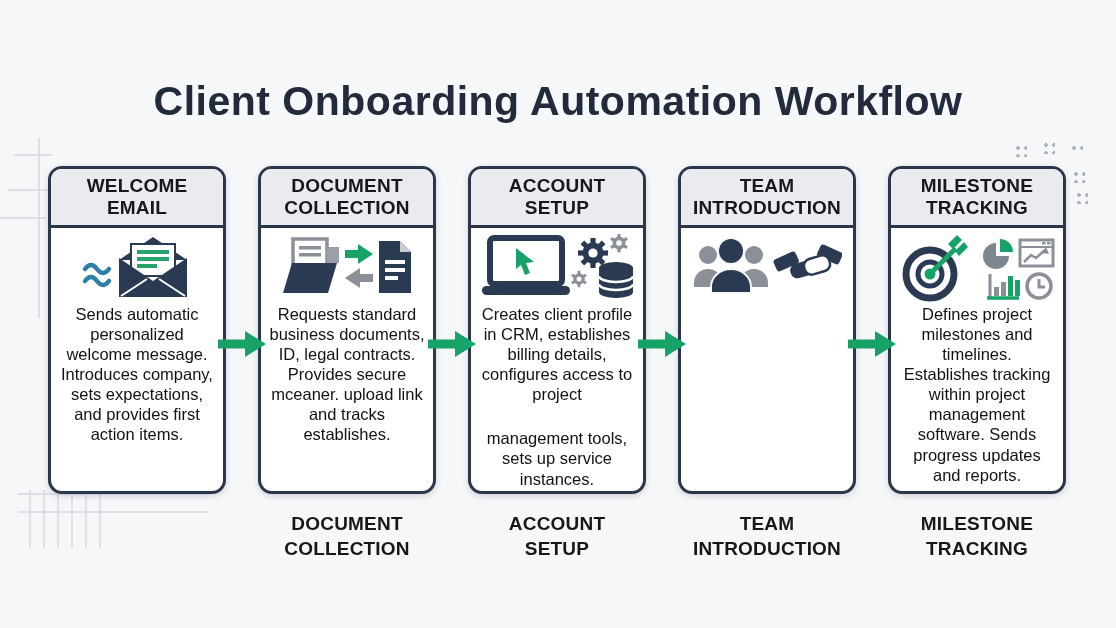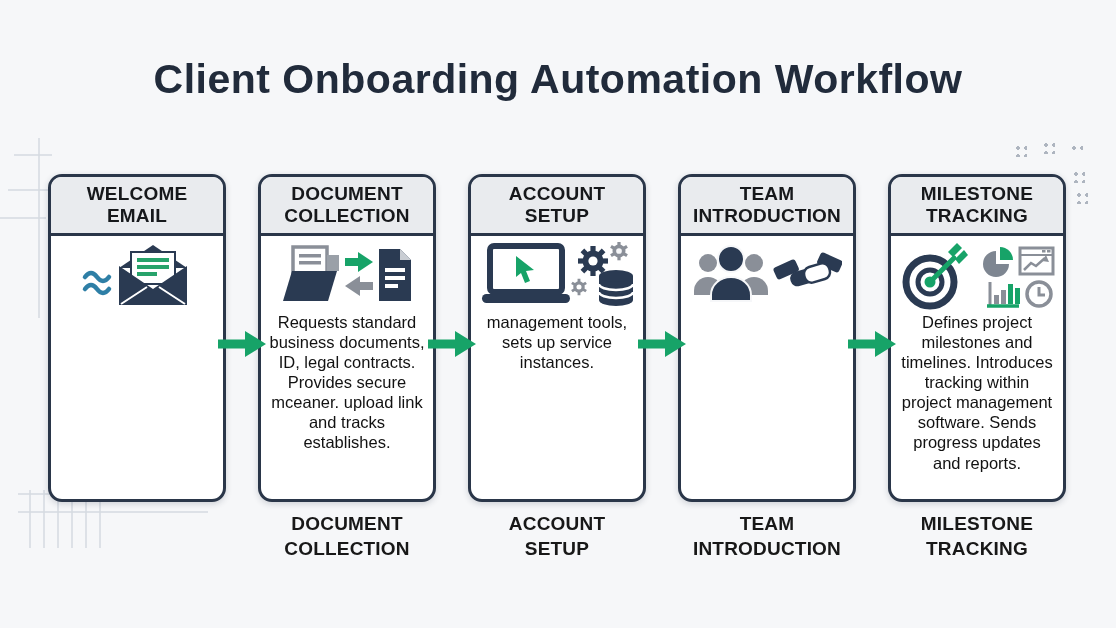--- a/index.html
+++ b/index.html
@@ -4,51 +4,51 @@
 <style>
   html,body{margin:0;padding:0;}
   body{
     width:1116px;height:628px;position:relative;overflow:hidden;
     background:#F6F7F9;
     font-family:"Liberation Sans","DejaVu Sans",sans-serif;
     color:#1B1B1B;
   }
   .page{position:absolute;inset:0;}
   .title{
-    position:absolute;top:56px;left:0;width:100%;
+    position:absolute;top:78px;left:0;width:100%;
     text-align:center;font-size:41px;font-weight:800;letter-spacing:.5px;
     color:#212B3B;margin:0;
   }
   
   .deco{position:absolute;z-index:1;}
   .dots{
     position:absolute;z-index:1;
     background-image:radial-gradient(circle,#AEB5C0 1.6px,transparent 1.9px);
     background-size:8px 8px;background-position:2px 2px;
   }
   
   .cards{position:absolute;left:0;top:0;z-index:2;width:100%;height:100%;}
   .card{
-    position:absolute;top:174px;width:178px;height:328px;box-sizing:border-box;
+    position:absolute;top:166px;width:178px;height:328px;box-sizing:border-box;
     background:#FFFFFF;border:3px solid #2A3649;border-radius:14px;
     box-shadow:0 2px 6px rgba(30,40,60,.18);
   }
   .card-header{
     box-sizing:border-box;min-height:58px;display:flex;align-items:center;justify-content:center;
     background:#E9EBEE;border-bottom:3px solid #2A3649;border-radius:10px 10px 0 0;
     padding:6px 4px;
   }
   .card-header span{
     display:block;max-width:152px;text-align:center;
     font-size:19px;font-weight:700;line-height:1.15;color:#16181B;letter-spacing:.2px;
   }
   .icon-row{height:70px;display:flex;align-items:center;justify-content:center;margin-top:4px;}
   .card-text{padding:2px 8px 8px;text-align:center;font-size:16.5px;line-height:1.22;color:#121212;}
   .card-text p{margin:0;}
-  .card-text p + p{margin-top:6px;}
+  .card-text p + p{margin-top:24px;}
   .card-text p:empty{display:none;}
   
   .arrow{position:absolute;top:329px;width:48px;height:30px;z-index:3;}
   
   .footer-label{
     position:absolute;top:512px;width:178px;z-index:2;
     display:flex;justify-content:center;
   }
   .footer-label span{
     display:block;max-width:150px;text-align:center;
@@ -104,20 +104,24 @@
           <path d="M4 34 q6 -8 12 0 t12 0" fill="none" stroke="#2E7FA6" stroke-width="4.5" stroke-linecap="round"></path>
           <path d="M4 46 q6 -8 12 0 t12 0" fill="none" stroke="#2E7FA6" stroke-width="4.5" stroke-linecap="round"></path>
           <polygon points="72,2 38,25 106,25" fill="#2A3A52"></polygon>
           <rect x="50" y="9" width="44" height="32" fill="#FFFFFF" stroke="#2A3A52" stroke-width="2"></rect>
           <rect x="56" y="15" width="32" height="4" fill="#27A36B"></rect>
           <rect x="56" y="22" width="32" height="4" fill="#27A36B"></rect>
           <rect x="56" y="29" width="20" height="4" fill="#27A36B"></rect>
           <path d="M38 23 L72 46 L106 23 L106 62 L38 62 Z" fill="#2A3A52"></path>
           <path d="M40 61 L66 44 M104 61 L78 44" stroke="#FFFFFF" stroke-width="2"></path>
         </svg>
+      </div>
+      <div class="card-text">
+        <p>Sends automatic personalized welcome message. Introduces company, sets expectations, and provides first action items.</p>
+
       </div>
     </div>
 
     <div class="card card-2">
       <div class="card-header">
         <span>DOCUMENT COLLECTION</span>
       </div>
       <div class="icon-row">
         <svg width="140" height="64" viewBox="0 0 140 64">
           <rect x="16" y="4" width="34" height="26" fill="#FFFFFF" stroke="#8A8F98" stroke-width="3.5"></rect>
@@ -195,20 +199,21 @@
           </g>
           <g>
             <path d="M119 34 v24 a17 6 0 0 0 34 0 v-24" fill="#2A3A52"></path>
             <ellipse cx="136" cy="34" rx="17" ry="6" fill="#2A3A52"></ellipse>
             <path d="M119 42 a17 6 0 0 0 34 0" stroke="#FFFFFF" stroke-width="2.5" fill="none"></path>
             <path d="M119 50 a17 6 0 0 0 34 0" stroke="#FFFFFF" stroke-width="2.5" fill="none"></path>
           </g>
         </svg>
       </div>
       <div class="card-text">
+        <p>Creates client profile in CRM, establishes billing details, configures access to project</p>
         <p>management tools, sets up service instances.</p>
       </div>
     </div>
 
     <div class="card card-4">
       <div class="card-header">
         <span>TEAM INTRODUCTION</span>
       </div>
       <div class="icon-row">
         <svg width="150" height="64" viewBox="0 0 150 64">
@@ -256,21 +261,21 @@
           <line x1="91" y1="66" x2="123" y2="66" stroke="#17A368" stroke-width="3.5"></line>
           <rect x="98" y="55" width="5" height="9" fill="#8A8F98"></rect>
           <rect x="105" y="50" width="5" height="14" fill="#8A8F98"></rect>
           <rect x="112" y="44" width="5" height="20" fill="#17A368"></rect>
           <rect x="119" y="48" width="5" height="16" fill="#17A368"></rect>
           <circle cx="143" cy="54" r="12" fill="#FFFFFF" stroke="#8A8F98" stroke-width="3.5"></circle>
           <path d="M143 47 v8 h6" stroke="#8A8F98" stroke-width="3" fill="none"></path>
         </svg>
       </div>
       <div class="card-text">
-        <p>Defines project milestones and timelines. Introduces tracking within project management software. Sends progress updates and reports.</p>
+        <p>Defines project milestones and timelines. Establishes tracking within project management software. Sends progress updates and reports.</p>
 
       </div>
     </div>
 
     <svg class="arrow ar-1" viewBox="0 0 48 30">
       <rect x="0" y="10.5" width="30" height="9" fill="#17A368"></rect>
         <polygon points="27,2 48,15 27,28" fill="#17A368"></polygon>
     </svg>
     <svg class="arrow ar-2" viewBox="0 0 48 30">
       <rect x="0" y="10.5" width="30" height="9" fill="#17A368"></rect>

